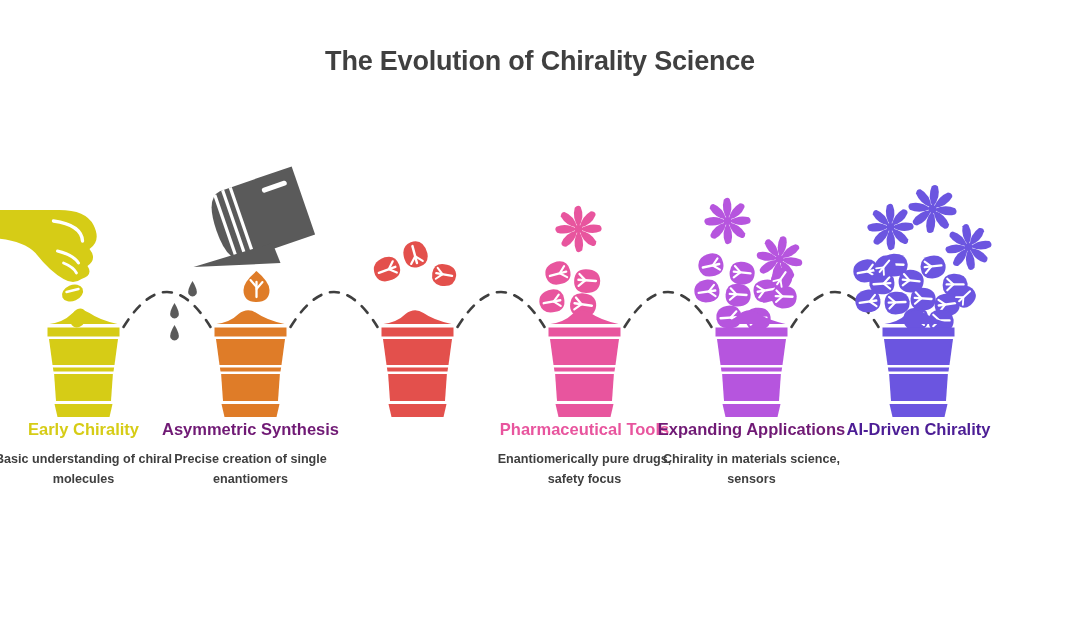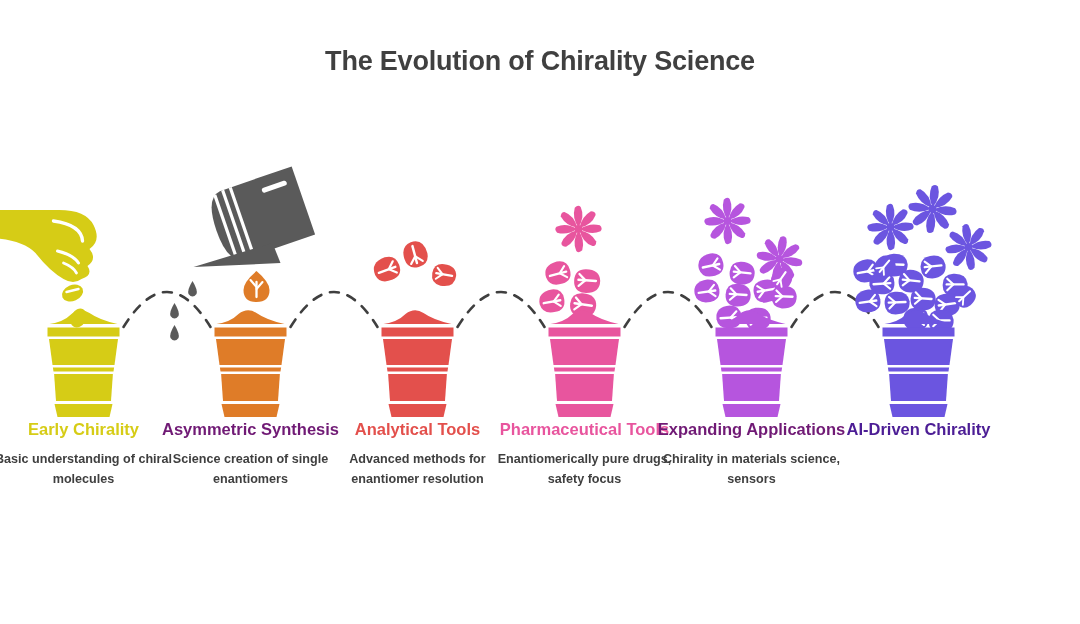--- a/index.html
+++ b/index.html
@@ -154,21 +154,21 @@
               <rect x="47.5" y="177.5" width="72" height="9" fill="#DF7C28"></rect>
               <path d="M 49 189 L 118 189 L 114.5 215 L 52.5 215 Z" fill="#DF7C28"></path>
               <path d="M 52.9 217.5 L 114.1 217.5 L 113.5 221.5 L 53.5 221.5 Z" fill="#DF7C28"></path>
               <path d="M 54.1 224 L 112.9 224 L 111 251 L 56 251 Z" fill="#DF7C28"></path>
               <path d="M 54.5 254 L 112.5 254 L 109.5 267 L 57.5 267 Z" fill="#DF7C28"></path>
             </g>
           </svg>
         </div>
         <div class="labels">
           <div class="stage-title" style="color: #701a75;">Asymmetric Synthesis</div>
-          <div class="stage-desc">Science creation of single enantiomers</div>
+          <div class="stage-desc">Precise creation of single enantiomers</div>
         </div>
       </div>
       <div class="stage">
         <div class="art">
           <svg width="167" height="265" viewBox="0 0 167 265">
             <g transform="translate(53.5,119) rotate(160)">
               <path d="M -12.35 0 Q -12.35 -11.049999999999999 -1.3 -11.700000000000001
         Q 12.35 -12.35 13.65 -1.3
         Q 14.3 11.700000000000001 -1.3 11.96
         Q -12.35 11.049999999999999 -12.35 0 Z" fill="#E3504C"></path>
@@ -197,24 +197,20 @@
             <g>
               <path d="M 49.5 174 Q 63.5 172 71.5 164
         Q 80.5 157 89.5 163 Q 99.5 170 117.5 174 Z" fill="#E3504C"></path>
               <rect x="47.5" y="177.5" width="72" height="9" fill="#E3504C"></rect>
               <path d="M 49 189 L 118 189 L 114.5 215 L 52.5 215 Z" fill="#E3504C"></path>
               <path d="M 52.9 217.5 L 114.1 217.5 L 113.5 221.5 L 53.5 221.5 Z" fill="#E3504C"></path>
               <path d="M 54.1 224 L 112.9 224 L 111 251 L 56 251 Z" fill="#E3504C"></path>
               <path d="M 54.5 254 L 112.5 254 L 109.5 267 L 57.5 267 Z" fill="#E3504C"></path>
             </g>
           </svg>
-        </div>
-        <div class="labels">
-          <div class="stage-title" style="color: rgb(227, 80, 76);">Analytical Tools</div>
-          <div class="stage-desc">Advanced methods for enantiomer resolution</div>
         </div>
       </div>
       <div class="stage">
         <div class="art">
           <svg width="167" height="265" viewBox="0 0 167 265">
             <g transform="translate(77.5,79) rotate(0)">
               <path transform="rotate(0)" d="M 0 -1.6 Q 6.6 -12.100000000000001 2.2 -22 Q -0.44 -24.64 -3.74 -21.34 Q -6.6 -11 0 -1.6 Z" fill="#E8559E"></path>
               <path transform="rotate(45)" d="M 0 -1.6 Q 6.6 -12.100000000000001 2.2 -22 Q -0.44 -24.64 -3.74 -21.34 Q -6.6 -11 0 -1.6 Z" fill="#E8559E"></path>
               <path transform="rotate(90)" d="M 0 -1.6 Q 6.6 -12.100000000000001 2.2 -22 Q -0.44 -24.64 -3.74 -21.34 Q -6.6 -11 0 -1.6 Z" fill="#E8559E"></path>
               <path transform="rotate(135)" d="M 0 -1.6 Q 6.6 -12.100000000000001 2.2 -22 Q -0.44 -24.64 -3.74 -21.34 Q -6.6 -11 0 -1.6 Z" fill="#E8559E"></path>

